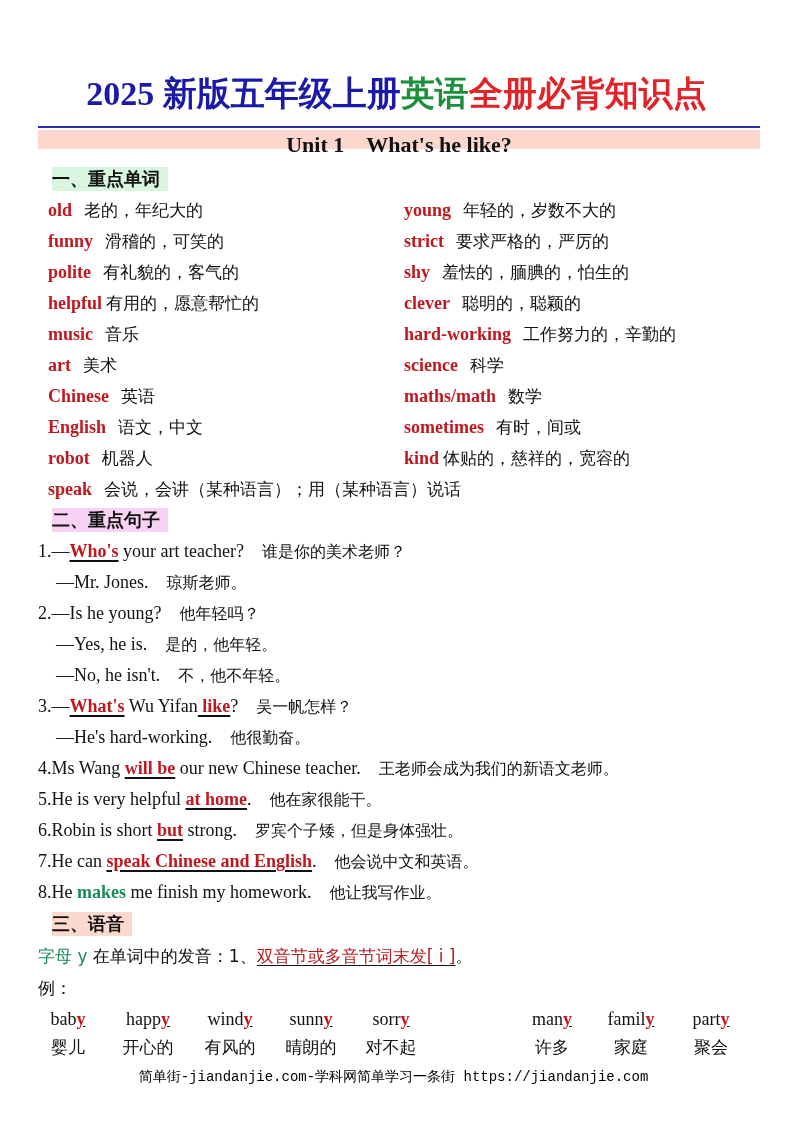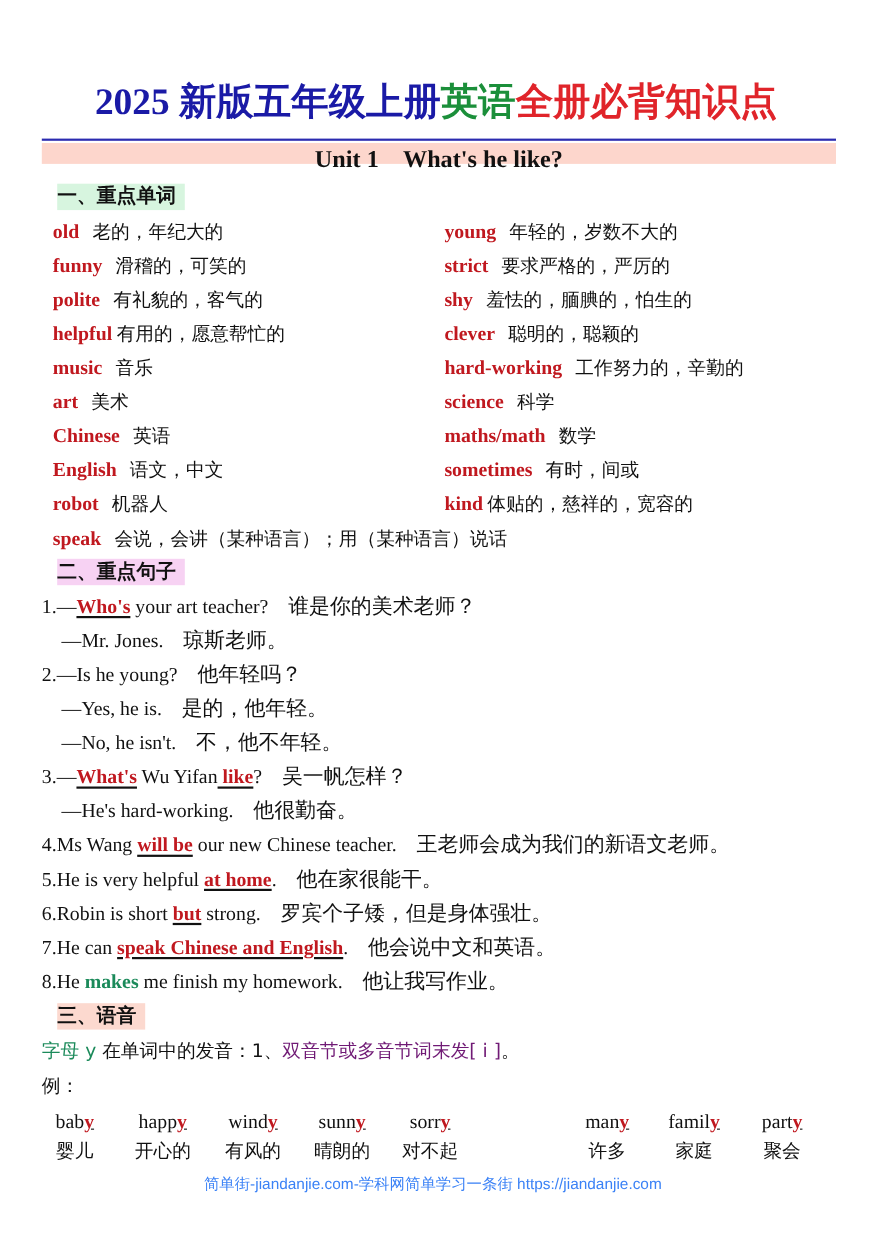--- a/index.html
+++ b/index.html
@@ -23,35 +23,35 @@
   .sec-salmon { background: #fcd9cf; }
   .vocab { position: absolute; left: 48px; width: 740px; top: 196px; }
   .vrow { height: 31px; line-height: 28px; position: relative; font-size: 17px; }
   .vcell { position: absolute; top: 0; white-space: nowrap; }
   .vcell.left { left: 0; }
   .vcell.right { left: 356px; }
   .en { color: #c0181f; font-weight: bold; font-family: "Liberation Serif", serif; font-size: 18px; }
   .zh { font-family: "DejaVu Sans", sans-serif; font-size: 17px; color: #111; margin-left: 12px; }
   .zh.tight { margin-left: 4px; }
   .sent { position: absolute; left: 38px; width: 740px; font-family: "Liberation Serif", serif; font-size: 18px; line-height: 26px; white-space: nowrap; }
-  .sent .cn { font-family: "DejaVu Sans", sans-serif; font-size: 19px; margin-left: 18px; margin-top: 26px; }
+  .sent .cn { font-family: "DejaVu Sans", sans-serif; font-size: 16px; margin-left: 18px; margin-top: 26px; }
   .hl { color: #c0181f; font-weight: bold; text-decoration: underline; text-decoration-color: #111; text-underline-offset: 3px; text-decoration-thickness: 1.5px; }
   .hlg { color: #1b8a5a; font-weight: bold; }
   .indent { padding-left: 18px; }
   .phon { position: absolute; left: 38px; top: 943px; font-family: "DejaVu Sans", sans-serif; font-size: 17px; line-height: 26px; white-space: nowrap; }
   .phon .g { color: #1b8a5a; }
-  .phon .rule-red { color: #701a75; text-decoration-color: #111; text-underline-offset: 3px; }
+  .phon .rule-red { color: #b91c1c; text-decoration: underline; text-decoration-color: #111; text-underline-offset: 3px; }
   .eg { position: absolute; left: 38px; top: 975px; font-family: "DejaVu Sans", sans-serif; font-size: 17px; line-height: 26px; }
   .words { position: absolute; left: 38px; top: 1005px; width: 740px; height: 60px; }
   .wcol { position: absolute; top: 0; text-align: center; width: 80px; }
   .wcol .w { font-family: "Liberation Serif", serif; font-size: 18px; height: 28px; line-height: 28px; }
   .wcol .w .y { color: #c0181f; font-weight: bold; text-decoration: underline; text-decoration-color: #111; }
   .wcol .m { font-family: "DejaVu Sans", sans-serif; font-size: 17px; height: 28px; line-height: 28px; }
   .footer { position: absolute; top: 1068px; left: 0; width: 787px; text-align: center;
-            font-family: Liberation Sans, sans-serif; font-size: 14px; color: #3b82f6; }
+            font-family: Liberation Mono, monospace; font-size: 14px; color: #000000; }
 </style>
 </head>
 <body>
 
 <div class="title">
   <span class="c-blue">2025 新版五年级上册</span><span class="c-green">英语</span><span class="c-red">全册必背知识点</span>
 </div>
 <div class="rule"></div>
 <div class="unit-bar">
   <span>Unit 1</span><span>What's he like?</span>

